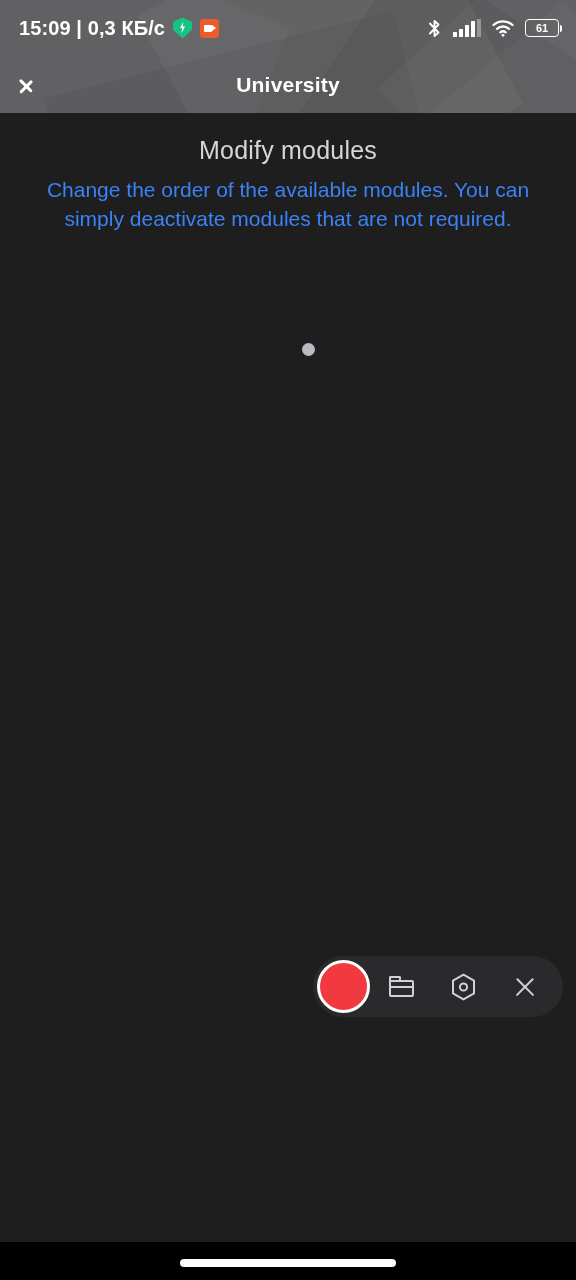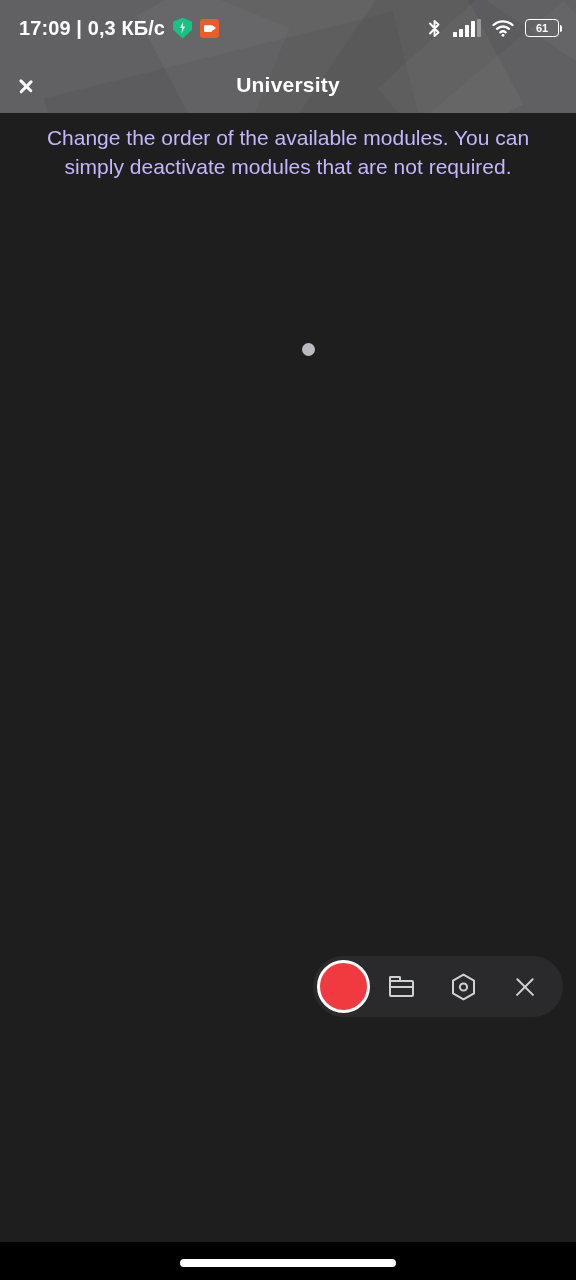--- a/index.html
+++ b/index.html
@@ -245,21 +245,21 @@
     text-align: center;
     color: #d6d6d6;
     font-size: 25px;
     font-weight: normal;
     letter-spacing: 0.2px;
   }
   .page-desc {
     margin: 10px auto 0 auto;
     width: 512px;
     text-align: center;
-    color: #c4b5fd;
+    color: #3b82f6;
     font-size: 21px;
     line-height: 29px;
     font-weight: normal;
   }
   .loading-dot {
     position: absolute;
     left: 302px;
     top: 230px;
     width: 13px; height: 13px;
     border-radius: 50%;
@@ -369,21 +369,21 @@
   <div class="header-wrap">
     <div class="facet f1"></div>
     <div class="facet f2"></div>
     <div class="facet f3"></div>
     <div class="facet f4"></div>
     <div class="facet f5"></div>
     <div class="facet f6"></div>
 
     <div class="statusbar">
       <div class="status-left">
-        <span class="status-clock">17:09 | 0,3 КБ/с</span>
+        <span class="status-clock">15:09 | 0,3 КБ/с</span>
         <span class="shield-icon">
           <span class="sh-body"></span>
           <span class="sh-bolt"></span>
         </span>
         <span class="rec-icon">
           <span class="cam"></span>
           <span class="cam-tri"></span>
         </span>
       </div>
       <div class="status-right">
@@ -411,20 +411,21 @@
 
     <div class="appbar">
       <div class="appbar-title">University</div>
       <div class="back-btn">
         <span class="chev"></span>
       </div>
     </div>
   </div>
 
   <div class="content">
+    <h1 class="page-title">Modify modules</h1>
     <p class="page-desc">Change the order of the available modules. You can simply deactivate modules that are not required.</p>
     <div class="loading-dot"></div>
   </div>
 
   <div class="rec-toolbar">
     <div class="rec-btn"></div>
     <div class="tb-icon-btn">
       <span class="folder-glyph">
         <span class="ftab"></span>
         <span class="fbody"></span>

